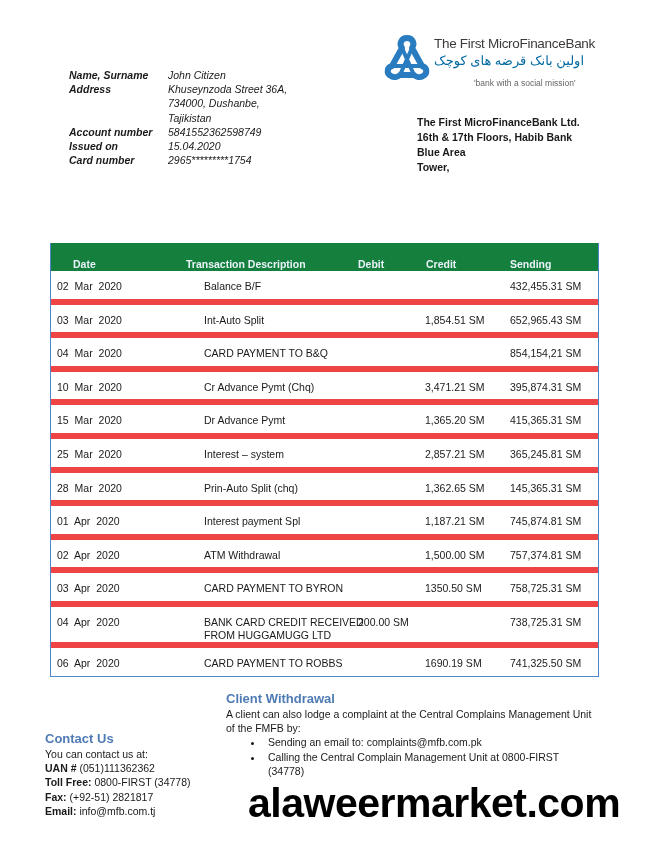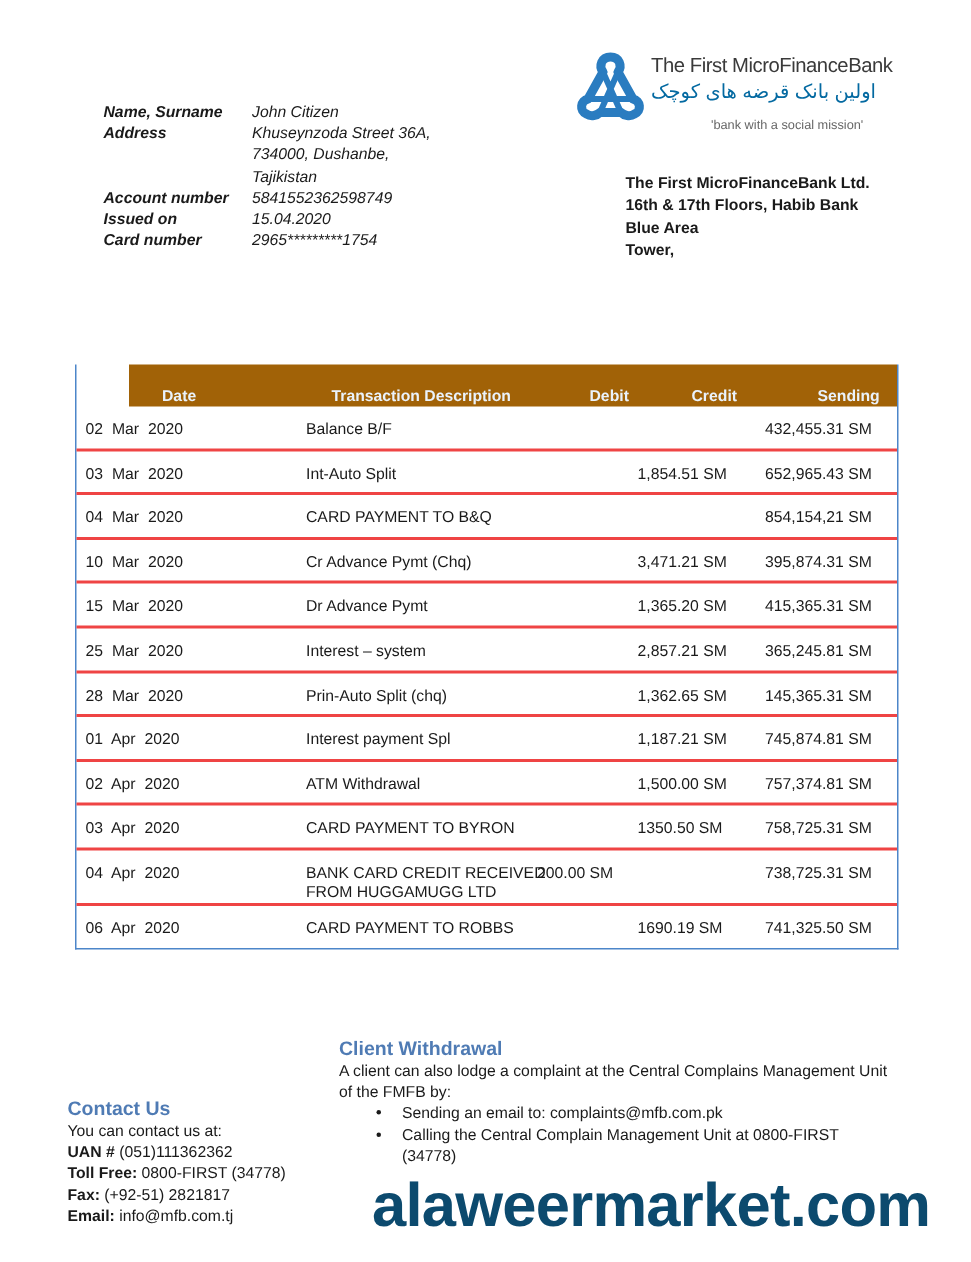--- a/index.html
+++ b/index.html
@@ -18,42 +18,42 @@
   .logo svg { position: absolute; left: 0; top: 2px; }
   .logo .name { position: absolute; left: 50px; top: 6px; font-size: 13.5px; color: #3a3a3a; letter-spacing: -0.3px; }
   .logo .arabic { position: absolute; left: 50px; top: 23px; font-size: 13px; color: #0369a1; direction: rtl; width: 150px; text-align: right; }
   .logo .tag { position: absolute; left: 90px; top: 48px; font-size: 8.5px; color: #666; }
 
   
   .bank-addr { left: 417px; top: 115px; font-size: 10.5px; font-weight: bold; line-height: 15px; width: 190px; }
 
   
   .tbl { left: 50px; top: 243px; width: 547px; border: 1px solid #4d86c9; border-top: none; }
-  .thead { background: #a16207; height: 28px; position: relative; color: #eaf2fb; font-weight: bold; font-size: 10.5px; margin-left: 35px; }
+  .thead { background: #15803d; height: 28px; position: relative; color: #eaf2fb; font-weight: bold; font-size: 10.5px; }
   .thead span { position: absolute; top: 15px; }
-  .trow { position: relative; height: 27.6px; border-top: 2px solid #ef4444; font-size: 10.5px; }
+  .trow { position: relative; height: 27.6px; border-top: 6px solid #ef4444; font-size: 10.5px; }
   .trow:first-of-type { border-top: none; }
   .trow.tall { height: 35px; }
   .trow span { position: absolute; top: 9px; }
   .trow .date { left: 6px; font-weight: normal; word-spacing: 3px; }
   .trow .desc { left: 153px; line-height: 13px; }
   .trow .debit { left: 307px; }
   .trow .credit { left: 374px; }
   .trow .bal { left: 459px; }
 
   .c-date { left: 22px; } .c-desc { left: 135px; } .c-debit { left: 307px; } .c-credit { left: 375px; } .c-bal { left: 459px; }
 
   
   .contact { left: 45px; top: 731px; font-size: 10.5px; line-height: 14.2px; }
   .h { color: #4f7bb4; font-weight: bold; font-size: 13px; line-height: 16px; }
   .complaints { left: 226px; top: 691px; font-size: 10.5px; line-height: 14.2px; width: 370px; }
   .complaints ul { margin: 0; padding-left: 38px; }
   .complaints li { padding-left: 4px; }
 
-  .watermark { left: 248px; top: 780px; font-size: 41px; font-weight: bold; color: #0c4a6e; letter-spacing: -0.5px; }
+  .watermark { left: 248px; top: 780px; font-size: 41px; font-weight: bold; color: #000000; letter-spacing: -0.5px; }
 </style>
 </head>
 <body>
 
 <div class="abs info">
   <div class="row">
     <div class="lbl">Name, Surname</div>
     <div class="val">John Citizen</div>
   </div>
   <div class="row">

